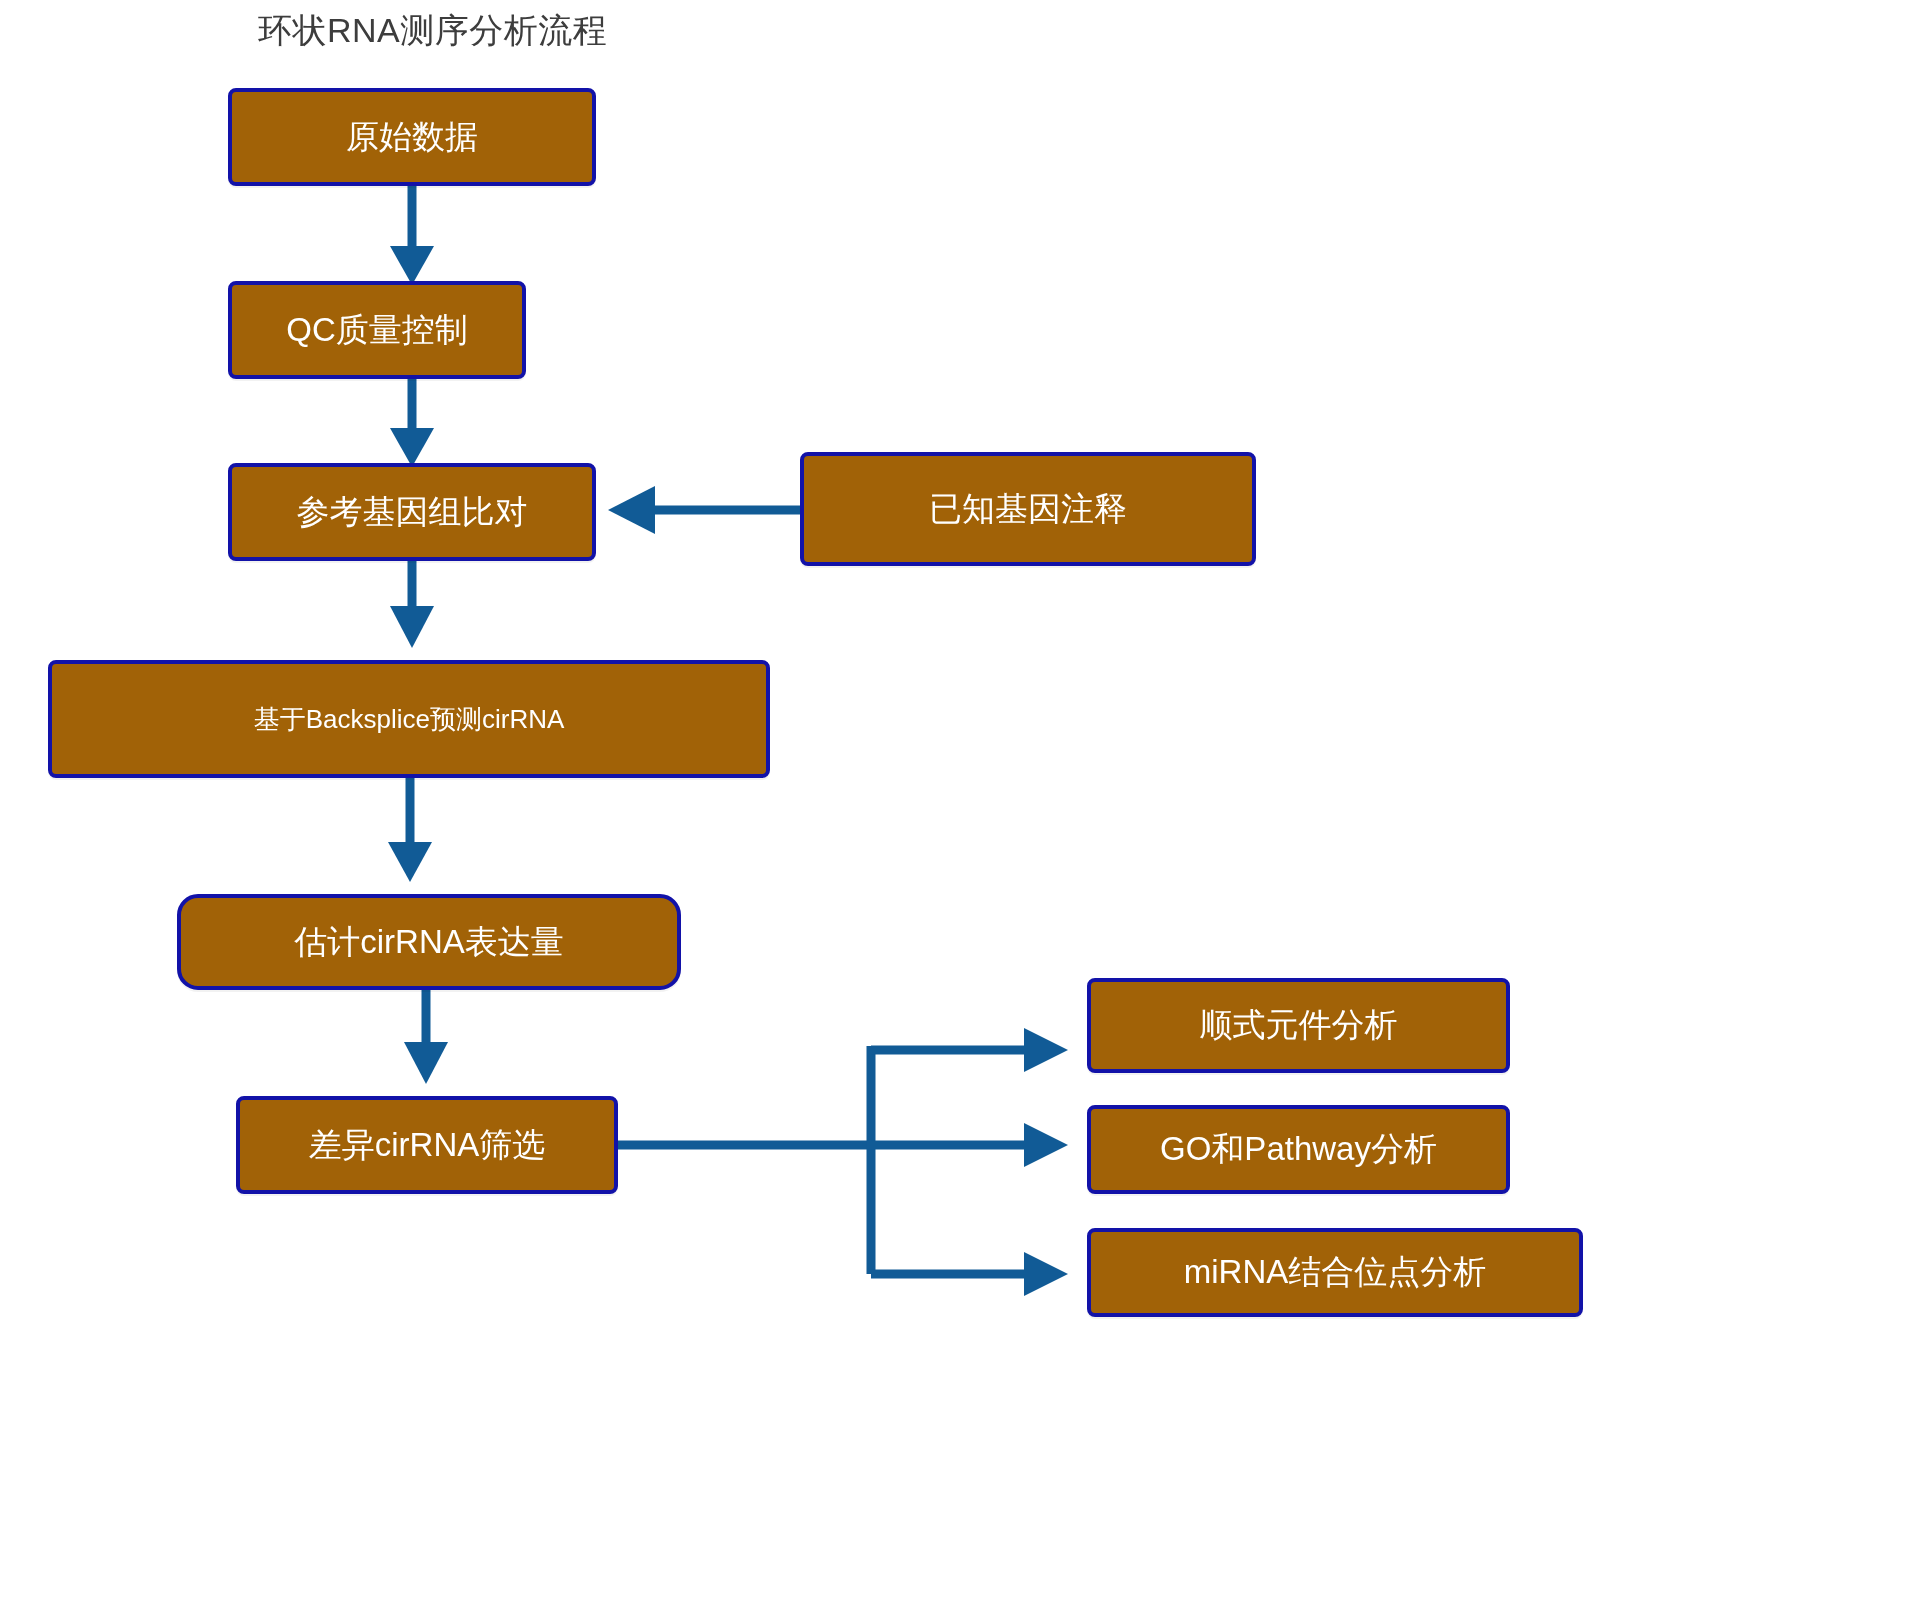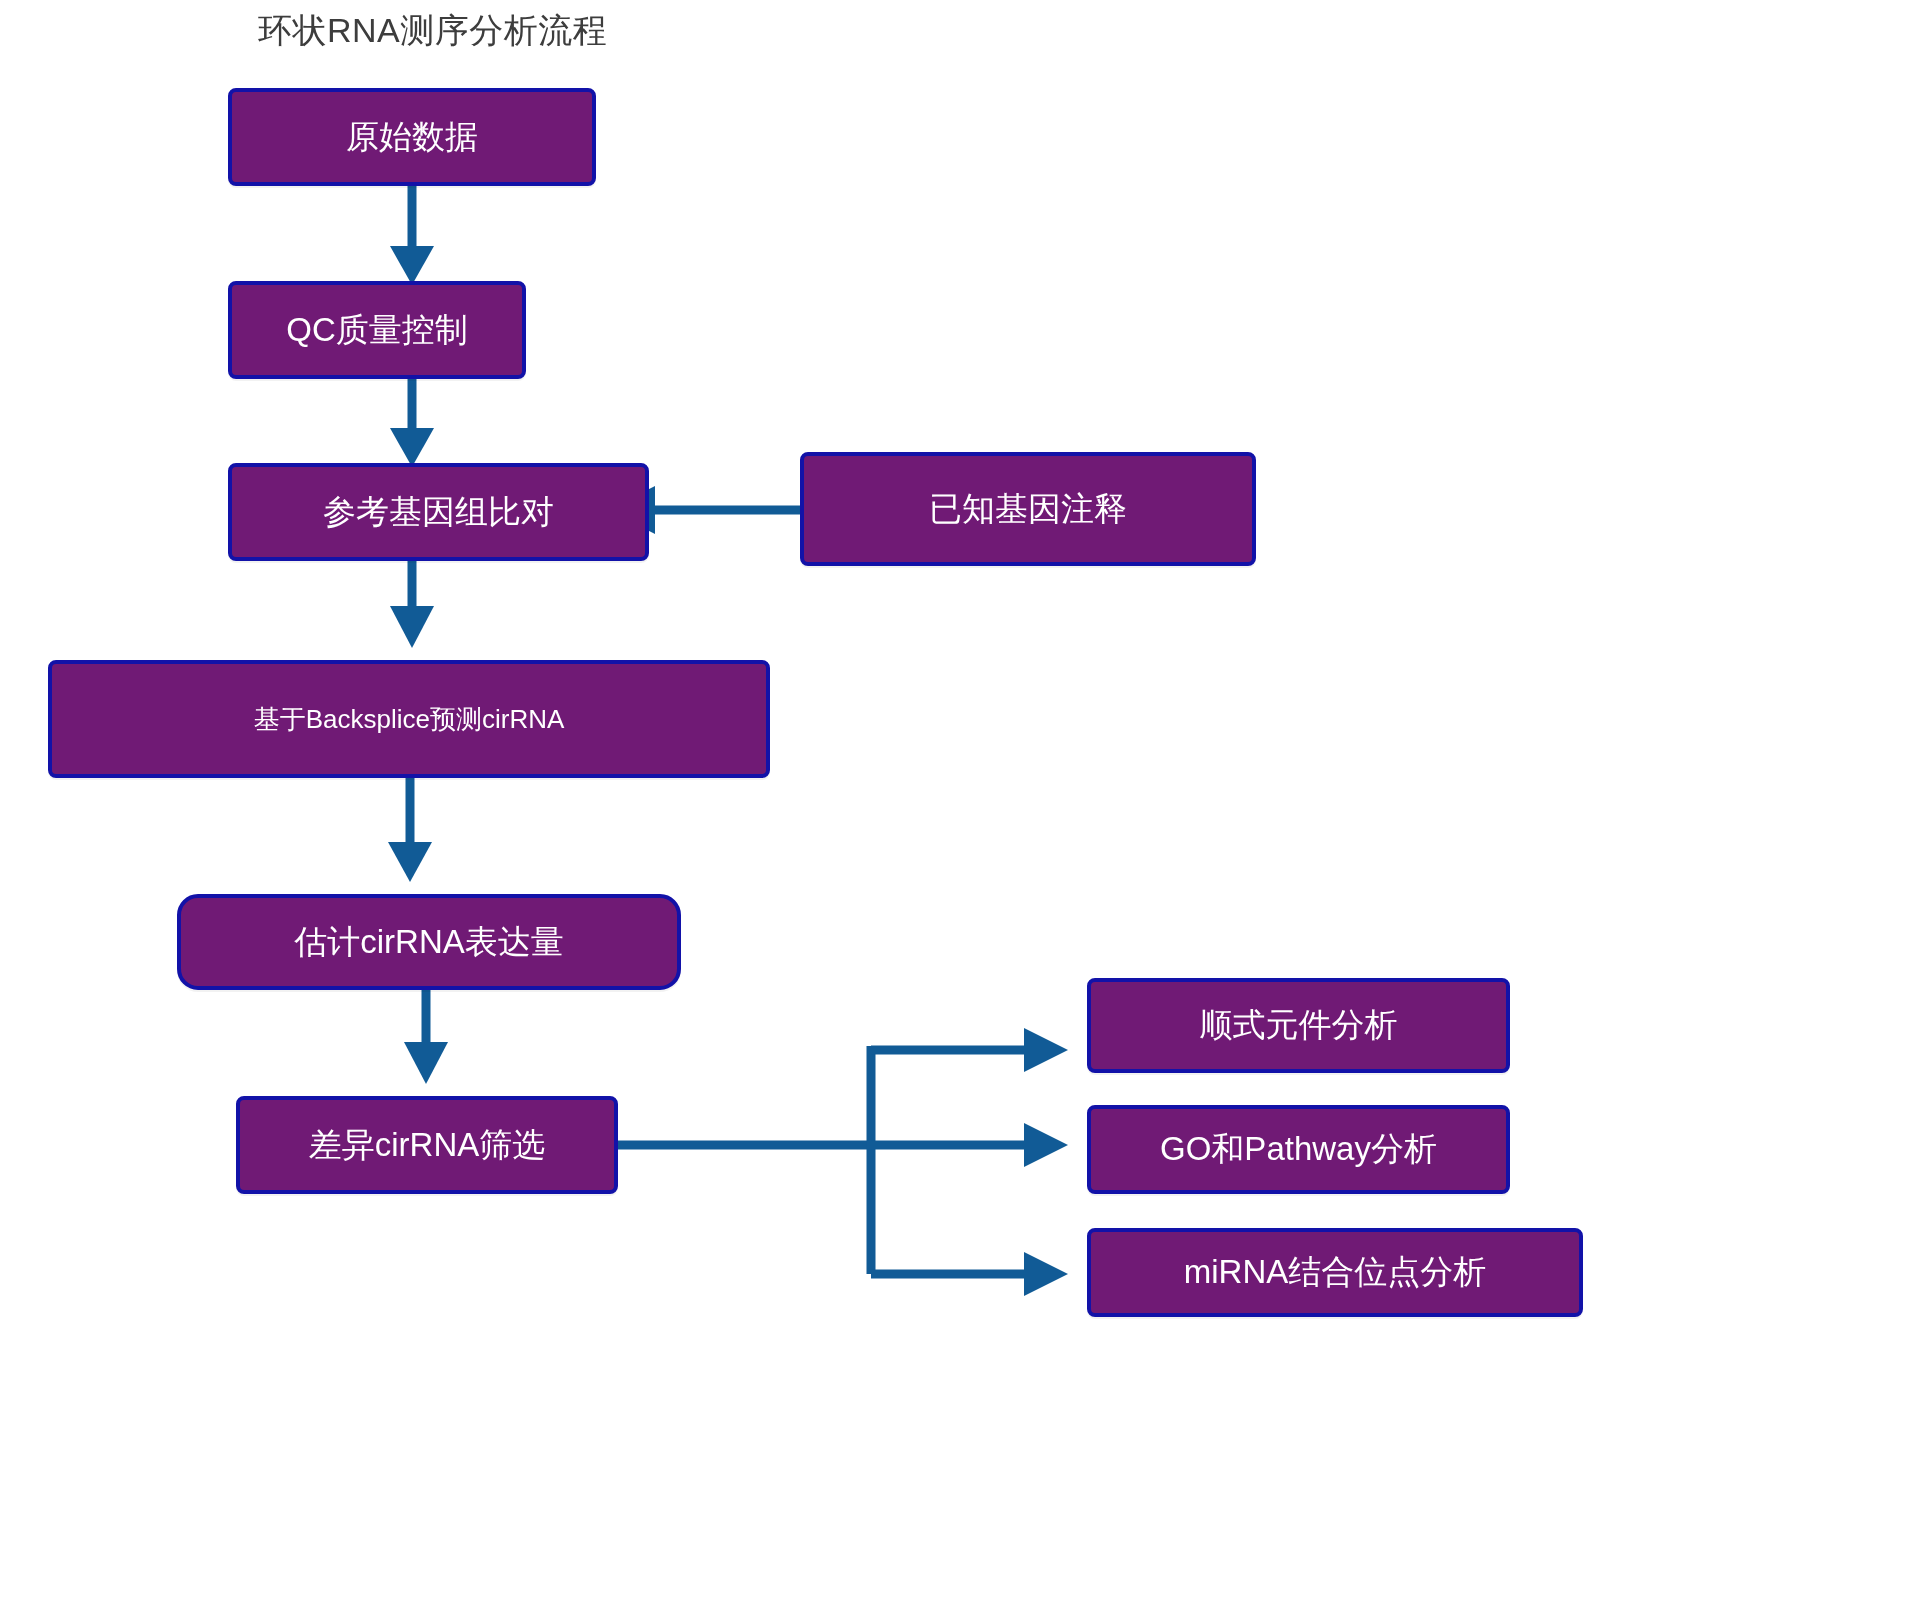--- a/index.html
+++ b/index.html
@@ -17,37 +17,37 @@
     left:258px; top:8px;
     font-size:34px;
     color:#3d3d3d;
     letter-spacing:0.5px;
     white-space:nowrap;
   }
 
   .node {
     position:absolute;
     box-sizing:border-box;
-    background:#701a75;
+    background:#a16207;
     border:4px solid #1212a8;
     border-radius:8px;
     display:flex;
     align-items:center;
     justify-content:center;
     color:#ffffff;
     font-size:33px;
     white-space:nowrap;
     box-shadow:0 2px 0 rgba(0,0,0,0.05);
   }
   .node.big { font-size:26px; }
 
   
   #node-raw        { left:228px; top:88px;  width:368px; height:98px; }
   #node-qc         { left:228px; top:281px; width:298px; height:98px; }
-  #node-align      { left:228px; top:463px; width:421px; height:98px; }
+  #node-align      { left:228px; top:463px; width:368px; height:98px; }
   #node-annotation { left:800px; top:452px; width:456px; height:114px; }
   #node-backsplice { left:48px;  top:660px; width:722px; height:118px; }
   #node-express    { left:177px; top:894px; width:504px; height:96px;border-radius:21px; }
   #node-diff       { left:236px; top:1096px;width:382px; height:98px; }
   #node-cis        { left:1087px;top:978px; width:423px; height:95px; }
   #node-go         { left:1087px;top:1105px;width:423px; height:89px; }
   #node-mirna      { left:1087px;top:1228px;width:496px; height:89px; }
 
   
   #wires { position:absolute; left:0; top:0; width:1920px; height:1603px; pointer-events:none; }

